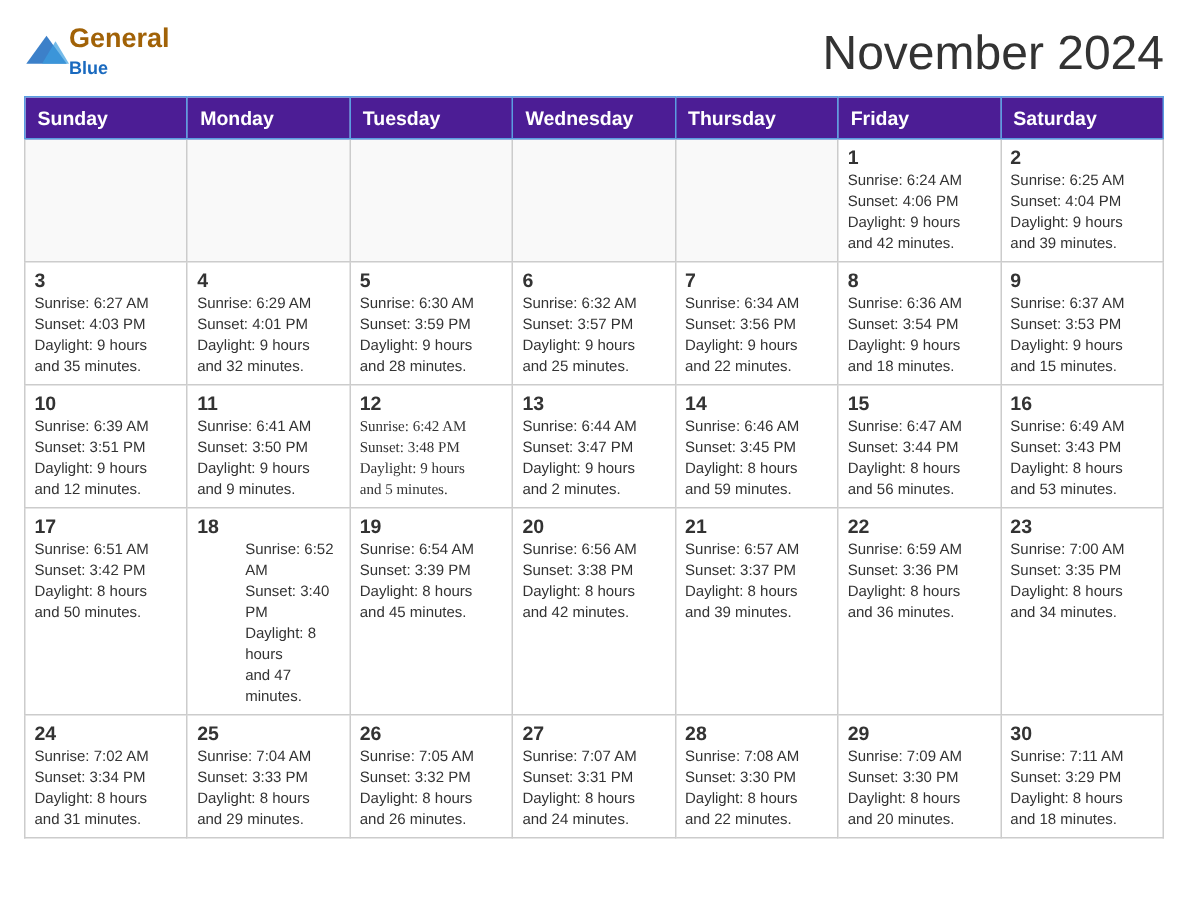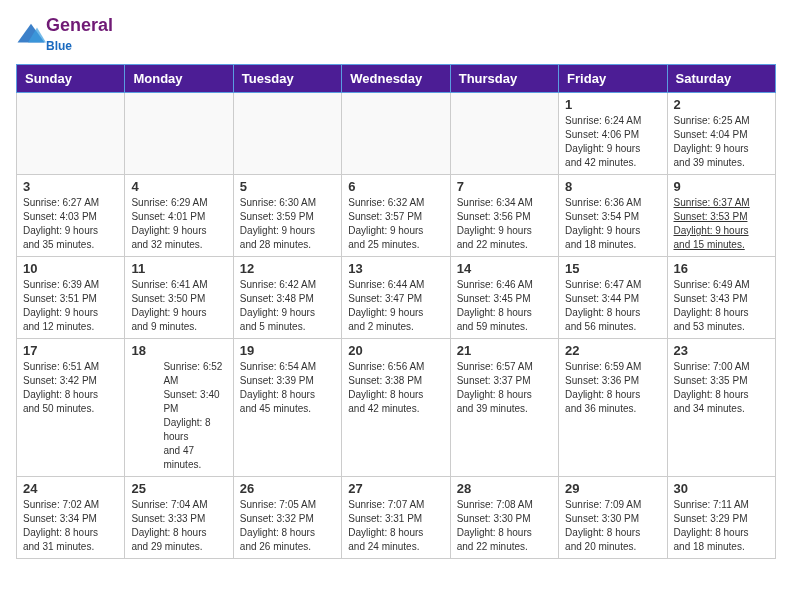--- a/index.html
+++ b/index.html
@@ -12,21 +12,21 @@
     }
     .header-section {
       display: flex;
       justify-content: space-between;
       align-items: flex-start;
       margin-bottom: 10px;
     }
     .logo-text-general {
       font-size: 18px;
       font-weight: bold;
-      color: #701a75;
+      color: #a16207;
       line-height: 1.1;
     }
     .logo-text-blue {
       font-size: 12px;
       font-weight: bold;
       color: #1a6abf;
       line-height: 1.1;
     }
     .logo-icon {
       width: 30px;
@@ -102,20 +102,21 @@
         <polygon points="20,5 38,30 2,30" fill="#1a6abf" opacity="0.85"></polygon>
         <polygon points="28,10 40,30 16,30" fill="#3a9edf" opacity="0.7"></polygon>
       </svg>
       <div>
         <span class="logo-text-general">General</span><br>
         <span class="logo-text-blue">Blue</span>
       </div>
     </div>
   </div>
   <div class="title-section">
+    <div class="month-title">November 2024</div>
   </div>
 </div>
 
 <table class="calendar">
   <thead>
     <tr>
     <th>Sunday</th>
         <th>Monday</th>
         <th>Tuesday</th>
         <th>Wednesday</th>
@@ -184,21 +185,21 @@
         </td>
         <td>
           <span class="day-number">8</span>
           <div class="day-info" style="white-space: pre-line;">Sunrise: 6:36 AM
 Sunset: 3:54 PM
 Daylight: 9 hours
 and 18 minutes.</div>
         </td>
         <td>
           <span class="day-number">9</span>
-          <div class="day-info" style="white-space: pre-line; text-decoration: underline;">Sunrise: 6:37 AM
+          <div class="day-info" style="white-space: pre-line;">Sunrise: 6:37 AM
 Sunset: 3:53 PM
 Daylight: 9 hours
 and 15 minutes.</div>
         </td>
       </tr>
       <tr>
         <td>
           <span class="day-number">10</span>
           <div class="day-info" style="white-space: pre-line;">Sunrise: 6:39 AM
 Sunset: 3:51 PM
@@ -207,21 +208,21 @@
         </td>
         <td>
           <span class="day-number">11</span>
           <div class="day-info" style="white-space: pre-line;">Sunrise: 6:41 AM
 Sunset: 3:50 PM
 Daylight: 9 hours
 and 9 minutes.</div>
         </td>
         <td>
           <span class="day-number">12</span>
-          <div class="day-info" style="white-space: pre-line;">Sunrise: 6:42 AM
+          <div class="day-info" style="white-space: pre-line; font-family: Liberation Serif, serif;">Sunrise: 6:42 AM
 Sunset: 3:48 PM
 Daylight: 9 hours
 and 5 minutes.</div>
         </td>
         <td>
           <span class="day-number">13</span>
           <div class="day-info" style="white-space: pre-line;">Sunrise: 6:44 AM
 Sunset: 3:47 PM
 Daylight: 9 hours
 and 2 minutes.</div>

